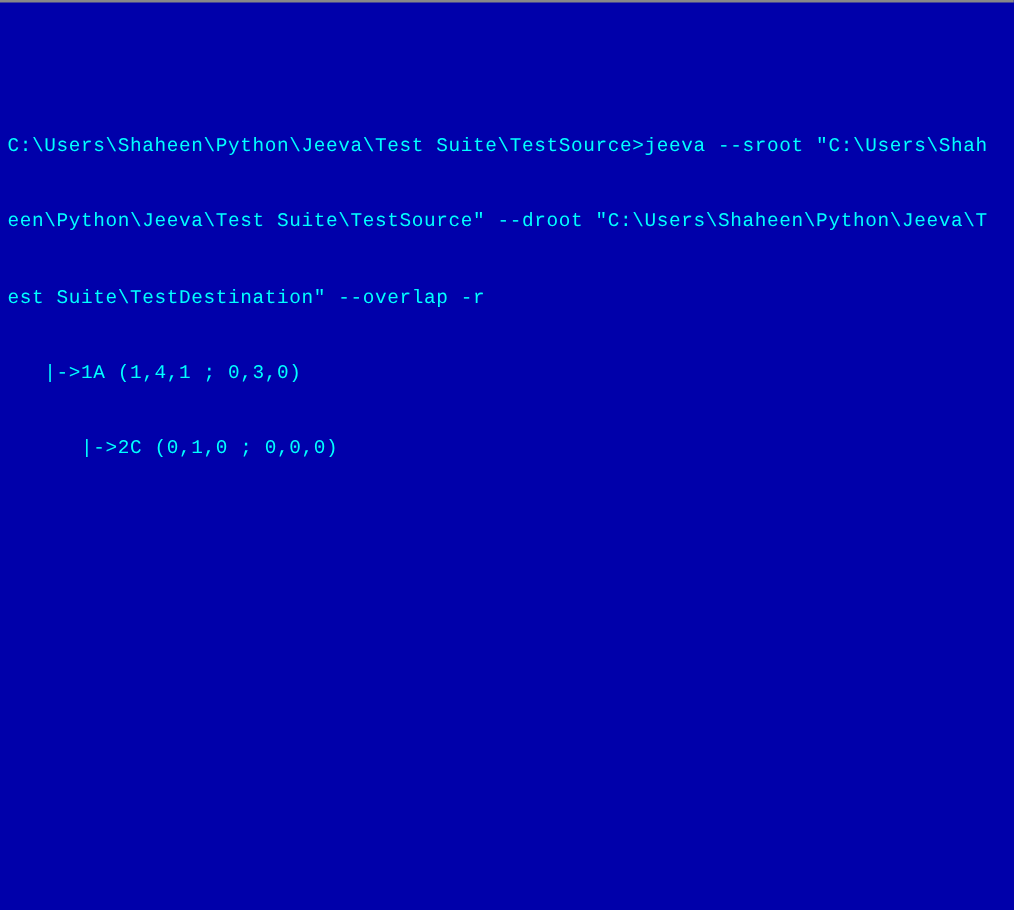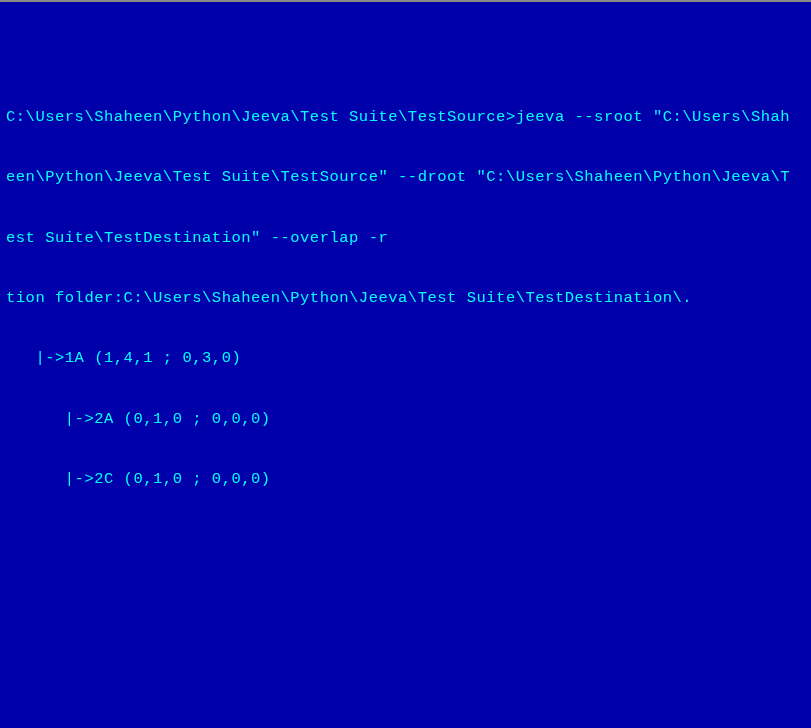--- a/index.html
+++ b/index.html
@@ -29,23 +29,21 @@
     }
   </style>
 </head>
 <body>
 
 <div class="terminal">
   <span class="line"></span>
   <span class="line">C:\Users\Shaheen\Python\Jeeva\Test Suite\TestSource&gt;jeeva --sroot "C:\Users\Shah</span>
   <span class="line">een\Python\Jeeva\Test Suite\TestSource" --droot "C:\Users\Shaheen\Python\Jeeva\T</span>
   <span class="line">est Suite\TestDestination" --overlap -r</span>
-  <span class="line">tion folder:C:\Users\Shaheen\Python\Jeeva\Test Suite\TestDestination\.</span>
   <span class="line">   |-&gt;1A (1,4,1 ; 0,3,0)</span>
-  <span class="line">      |-&gt;2A (0,1,0 ; 0,0,0)</span>
   <span class="line">      |-&gt;2C (0,1,0 ; 0,0,0)</span>
   
   
   
   
   
   
   
   
   

